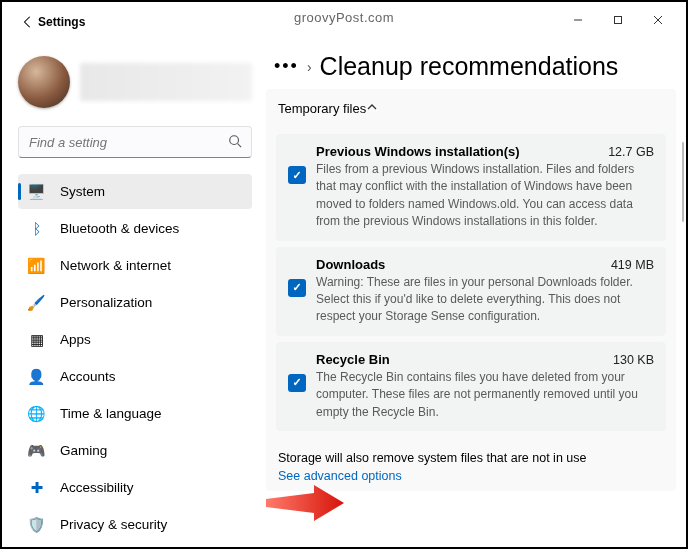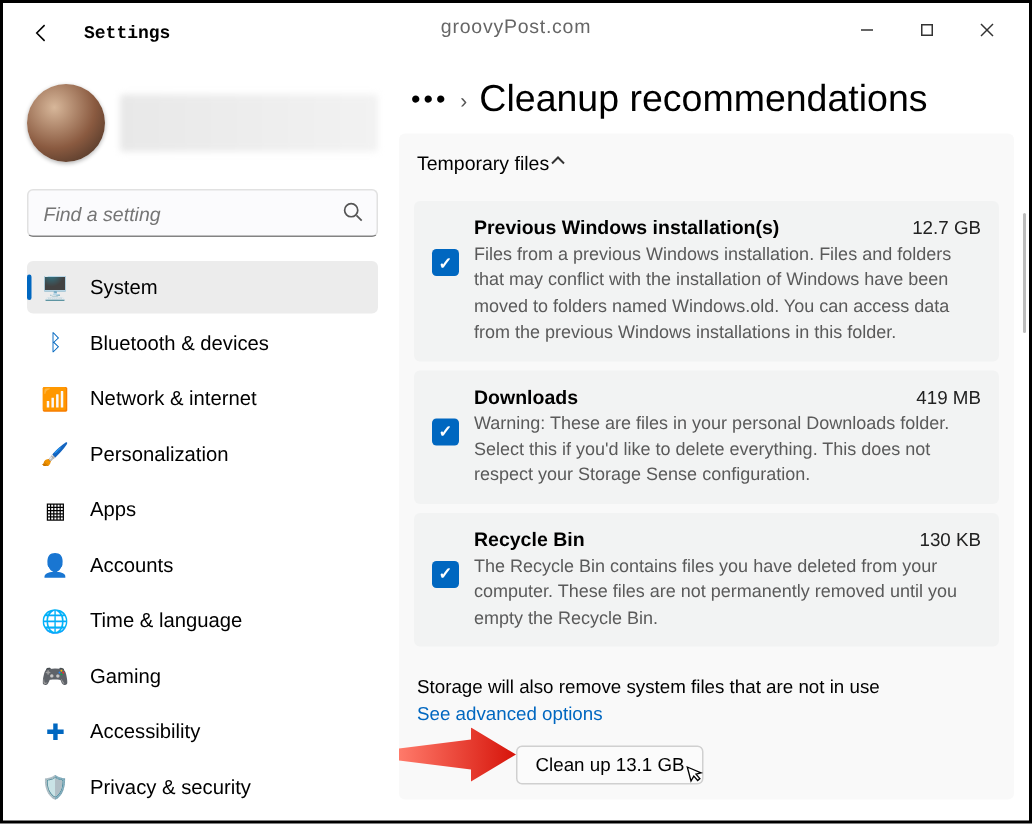--- a/index.html
+++ b/index.html
@@ -1,19 +1,19 @@
 <!DOCTYPE html>
 <html><head>
 <meta charset="utf-8">
 <style>
   * { box-sizing: border-box; margin: 0; padding: 0; font-family: "Segoe UI", Tahoma, sans-serif; }
   body { width: 688px; height: 549px; background: #fff; border: 2px solid #000; position: relative; overflow: hidden; }
   .titlebar { height: 40px; display: flex; align-items: center; padding: 0 0 0 16px; position: relative; }
   .back-btn { width: 20px; height: 20px; display: flex; align-items: center; justify-content: center; color: #000; font-size: 14px; cursor: pointer; }
-  .title { margin-left: 18px; font-size: 12px; font-weight: 600; color: #000; font-family: Liberation Mono, monospace; }
+  .title { font-size: 12px; font-weight: 600; color: #000; }
   .watermark { position: absolute; left: 50%; transform: translateX(-50%); top: 8px; font-size: 13px; color: #666; letter-spacing: 0.5px; }
   .win-controls { position: absolute; right: 8px; top: 4px; display: flex; gap: 0; }
   .win-btn { width: 40px; height: 28px; display: flex; align-items: center; justify-content: center; font-size: 11px; color: #333; cursor: pointer; }
   .win-btn svg { width: 10px; height: 10px; }
   .body-row { display: flex; height: calc(100% - 40px); }
   .sidebar { width: 262px; padding: 14px 12px 0 16px; display: flex; flex-direction: column; }
   .user-row { display: flex; align-items: center; gap: 10px; margin-bottom: 18px; }
   .avatar { width: 52px; height: 52px; border-radius: 50%; background: radial-gradient(circle at 35% 30%, #d7b79a 0%, #8a5a40 55%, #3a2a20 100%); box-shadow: 0 1px 3px rgba(0,0,0,0.3); }
   .user-blur { flex: 1; height: 38px; background: linear-gradient(90deg, #e8e8e8, #f2f2f2); filter: blur(2px); border-radius: 2px; }
   .search { position: relative; margin-bottom: 16px; }
@@ -185,28 +185,20 @@
               <div class="card-head">
                 <span class="card-title">Recycle Bin</span>
                 <span class="card-size">130 KB</span>
               </div>
               <div class="card-desc">The Recycle Bin contains files you have deleted from your computer. These files are not permanently removed until you empty the Recycle Bin.</div>
             </div>
           </div>
         </div>
       <div class="footer-note">Storage will also remove system files that are not in use</div>
       <div class="adv-link">See advanced options</div>
-      <button class="cleanup-btn">
-        <span>Clean up 13.1 GB</span>
-        <span class="cursor">
-          <svg width="14" height="14" viewBox="0 0 16 16">
-              <path d="M2 2 L2 13 L5 10 L7 14 L9 13 L7 9 L11 9 Z" fill="#fff" stroke="#000" stroke-width="1"></path>
-            </svg>
-        </span>
-      </button>
     </div>
     <div class="scroll-hint"></div>
   </div>
 </div>
 
 <svg class="arrow" width="80" height="40">
   <defs>
       <linearGradient id="rg" x1="0" y1="0" x2="1" y2="0">
         <stop offset="0" stop-color="#ff7a6a"></stop>
         <stop offset="1" stop-color="#d6140a"></stop>

